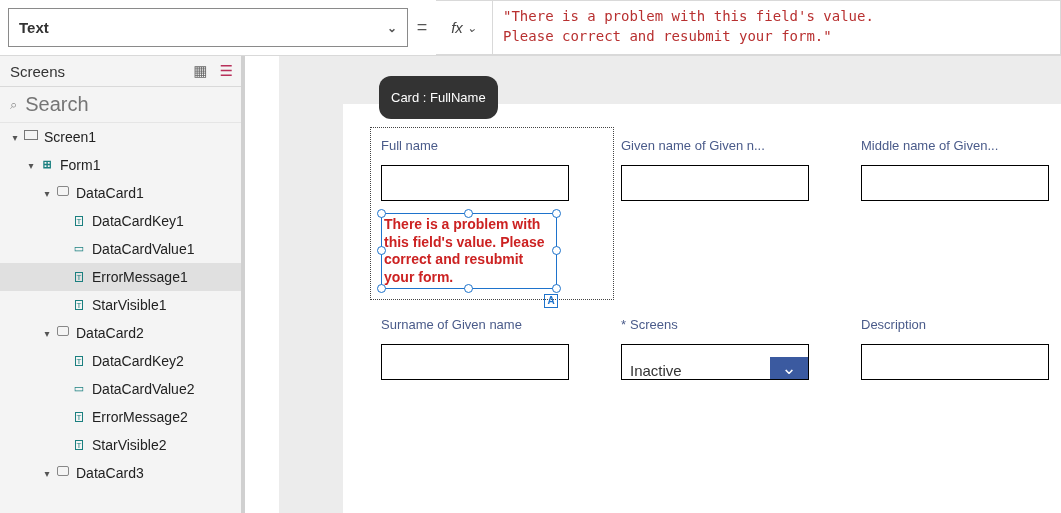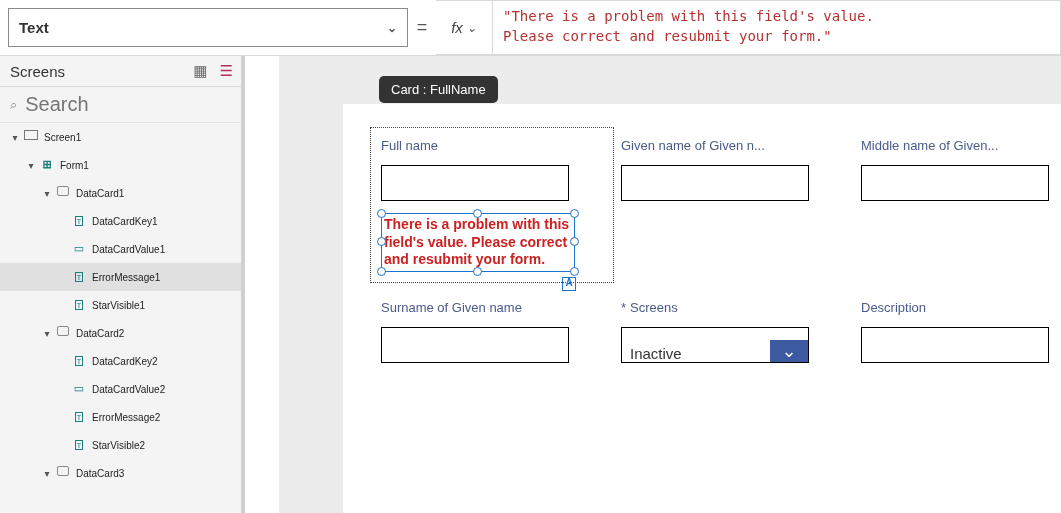--- a/index.html
+++ b/index.html
@@ -143,21 +143,21 @@
   .ic-txt {
     border:1px solid #1a7f7f;
     color:#1a7f7f;
     font-size:8px;
     padding:0 1px;
     line-height:10px;
     height:10px;
     display:inline-block;
   }
   .ic-val { color:#1a7f7f; }
-  .lbl { font-size: 10px; color:#222; }
+  .lbl { font-size: 14px; color:#222; }
 
   
   .canvas {
     flex: 1;
     background: #ececec;
     position: relative;
     overflow: hidden;
   }
   .form-surface {
     position: absolute;
@@ -168,22 +168,22 @@
     background: #fff;
     padding: 34px 30px 30px 38px;
   }
   .card-tooltip {
     position: absolute;
     left: 100px;
     top: 20px;
     background: #333;
     color: #fff;
     font-size: 13px;
-    padding: 6px 12px;
-    border-radius: 5px;
+    padding: 14px 12px;
+    border-radius: 12px;
     z-index: 20;
   }
   .cards {
     display: grid;
     grid-template-columns: repeat(3, 222px);
     column-gap: 18px;
     row-gap: 28px;
   }
   .card {
     display:flex;
@@ -227,21 +227,21 @@
     position: relative;
   }
   .error-msg {
     color: #c22;
     font-size: 14px;
     font-weight: 600;
     line-height: 1.25;
     border: 1px solid #1e73cc;
     padding: 2px 2px;
     position: relative;
-    width: 194px;
+    width: 176px;
   }
   .handle {
     position:absolute;
     width:9px;height:9px;
     background:#fff;
     border:1.5px solid #1e73cc;
     border-radius:50%;
   }
   .h-tl{left:-5px;top:-5px;} .h-tm{left:calc(50% - 5px);top:-5px;} .h-tr{right:-5px;top:-5px;}
   .h-ml{left:-5px;top:calc(50% - 5px);} .h-mr{right:-5px;top:calc(50% - 5px);}

